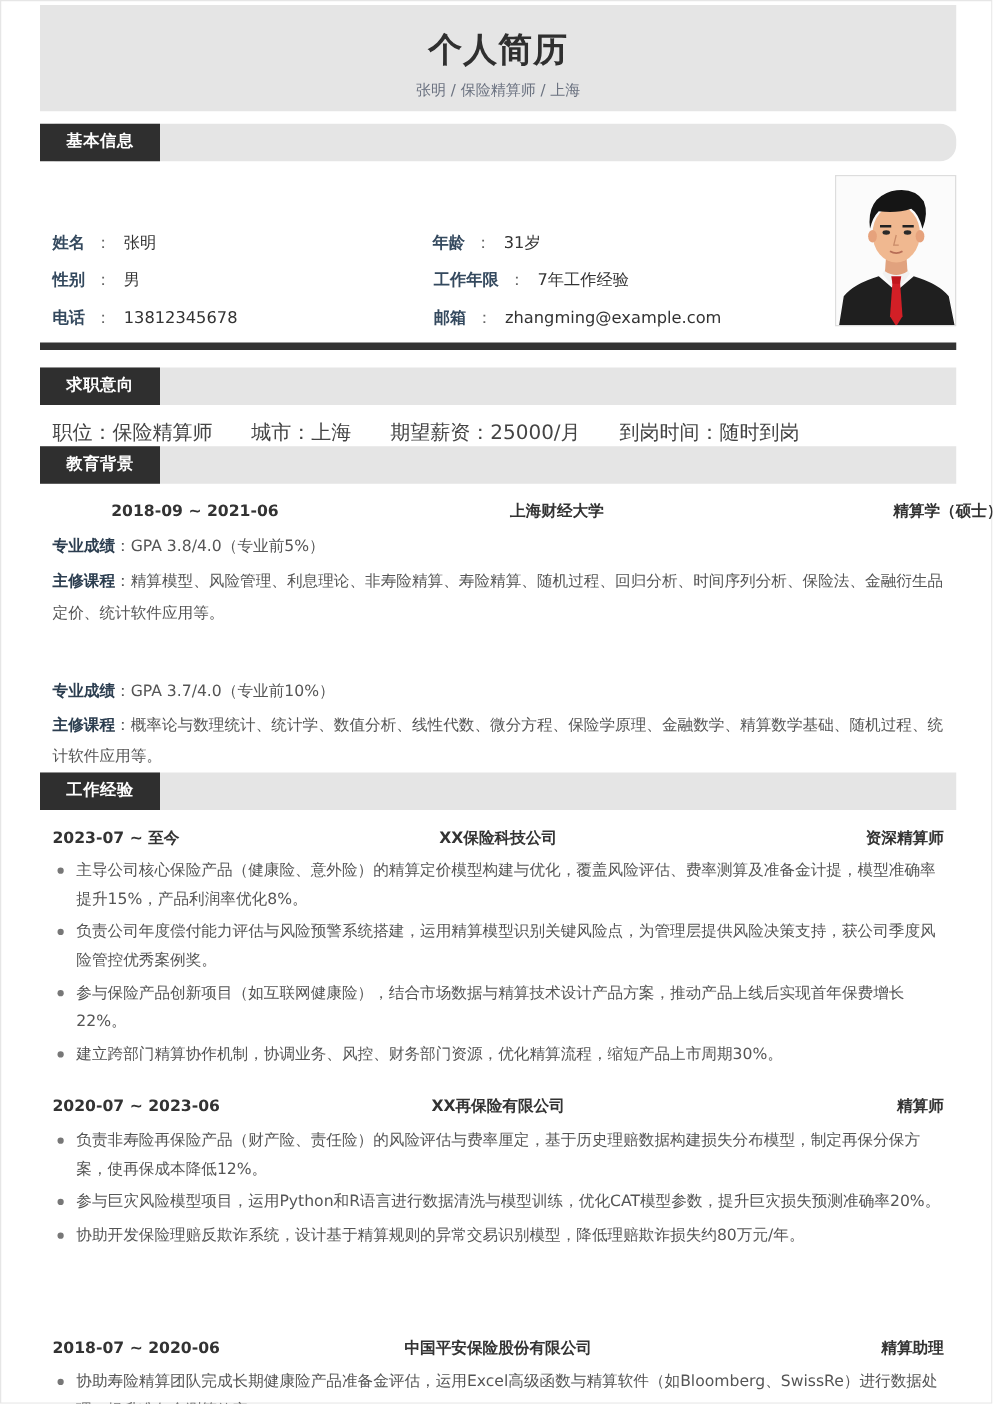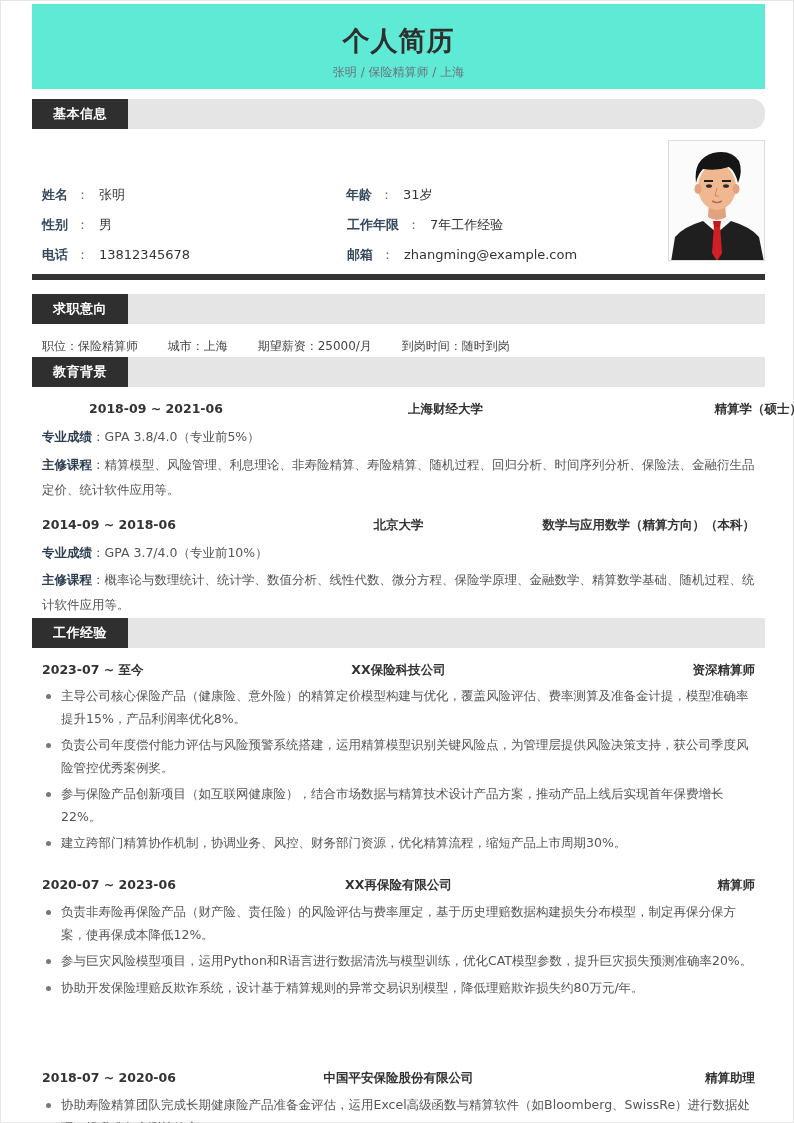--- a/index.html
+++ b/index.html
@@ -1,36 +1,36 @@
 <!DOCTYPE html>
 <html><head>
   <meta charset="utf-8">
   <style>
     * { box-sizing: border-box; margin: 0; padding: 0; }
     html, body { width: 794px; height: 1123px; overflow: hidden; background: #ffffff; }
     body { font-family: "DejaVu Sans", "Liberation Sans", sans-serif; color: #333; position: relative; }
     .page { position: absolute; left: 0; top: 0; width: 794px; height: 1123px; border: 1px solid #e6e6e6; background: #fff; }
-    .header { position: absolute; left: 31px; top: 3px; width: 733px; height: 85px; background: #5eead4; text-align: center; }
+    .header { position: absolute; left: 31px; top: 3px; width: 733px; height: 85px; background: #e5e5e5; text-align: center; }
     .header .title { font-size: 27px; font-weight: bold; color: #2f2f2f; margin-top: 20px; letter-spacing: 1px; line-height: 34px; }
     .header .subtitle { font-size: 12px; color: #6b7280; margin-top: 6px; line-height: 16px; }
 
     .sec-head { position: absolute; left: 31px; width: 733px; height: 30px; background: #e5e5e5; }
     .sec-head .tag { display: inline-block; height: 30px; width: 96px; background: #2f2f2f; color: #fff; font-size: 13px; font-weight: bold; line-height: 30px; text-align: center; letter-spacing: 0.5px; }
 
     .info { position: absolute; left: 41px; top: 160px; width: 600px; }
     .info-row { position: absolute; font-size: 13px; line-height: 20px; white-space: nowrap; margin-top: 24px; }
     .info-row .lbl { font-weight: bold; color: #34495e; }
     .info-row .colon { color: #666; margin: 0 10px 0 8px; }
     .info-row .val { color: #333; }
 
     .photo { position: absolute; left: 667px; top: 139px; width: 97px; height: 121px; border: 1px solid #ddd; background: #fafafa; overflow: hidden; }
 
     .divider { position: absolute; left: 31px; top: 273px; width: 733px; height: 6px; background: #333; }
 
-    .intent { position: absolute; left: 41px; top: 336px; font-size: 12px; color: #444; white-space: nowrap; line-height: 18px; text-align: center; }
+    .intent { position: absolute; left: 41px; top: 336px; font-size: 16px; color: #444; white-space: nowrap; line-height: 18px; text-align: center; }
     .intent span { margin-right: 26px; }
 
     .entry-head { position: absolute; left: 41px; width: 713px; height: 20px; font-size: 12.5px; font-weight: bold; color: #333; line-height: 20px; }
     .entry-head .d { position: absolute; left: 0; }
     .entry-head .m { position: absolute; left: 0; right: 0; text-align: center; }
     .entry-head .r { position: absolute; right: 0; }
 
     .line { position: absolute; left: 41px; width: 713px; font-size: 12.5px; color: #555; line-height: 25px; }
     .line .k { font-weight: bold; color: #2c3e50; }
 
@@ -123,25 +123,20 @@
     <span class="m">上海财经大学</span>
     <span class="r">精算学（硕士）</span>
   </div>
   <div class="line" style="top:423px;">
     <span class="k">专业成绩</span><span>：GPA 3.8/4.0（专业前5%）</span>
   </div>
   <div class="line" style="top:451px;">
     <span class="k">主修课程</span><span>：精算模型、风险管理、利息理论、非寿险精算、寿险精算、随机过程、回归分析、时间序列分析、保险法、金融衍生品定价、统计软件应用等。</span>
   </div>
 
-  <div class="entry-head" style="top:514px;">
-    <span class="d">2014-09 ~ 2018-06</span>
-    <span class="m">北京大学</span>
-    <span class="r">数学与应用数学（精算方向）（本科）</span>
-  </div>
   <div class="line" style="top:539px;">
     <span class="k">专业成绩</span><span>：GPA 3.7/4.0（专业前10%）</span>
   </div>
   <div class="line" style="top:566px;">
     <span class="k">主修课程</span><span>：概率论与数理统计、统计学、数值分析、线性代数、微分方程、保险学原理、金融数学、精算数学基础、随机过程、统计软件应用等。</span>
   </div>
 
   <div class="sec-head" style="top:617px;">
     <span class="tag">工作经验</span>
   </div>

